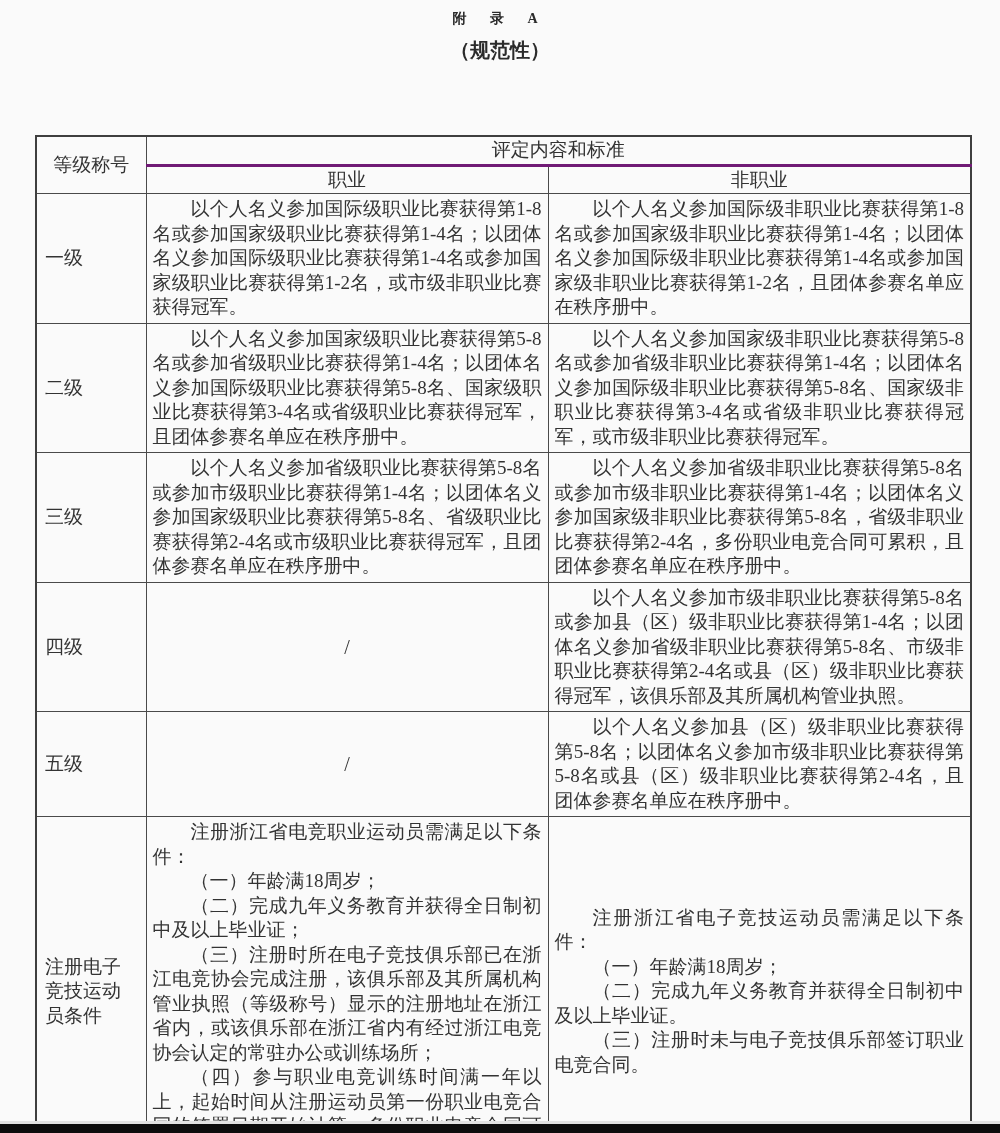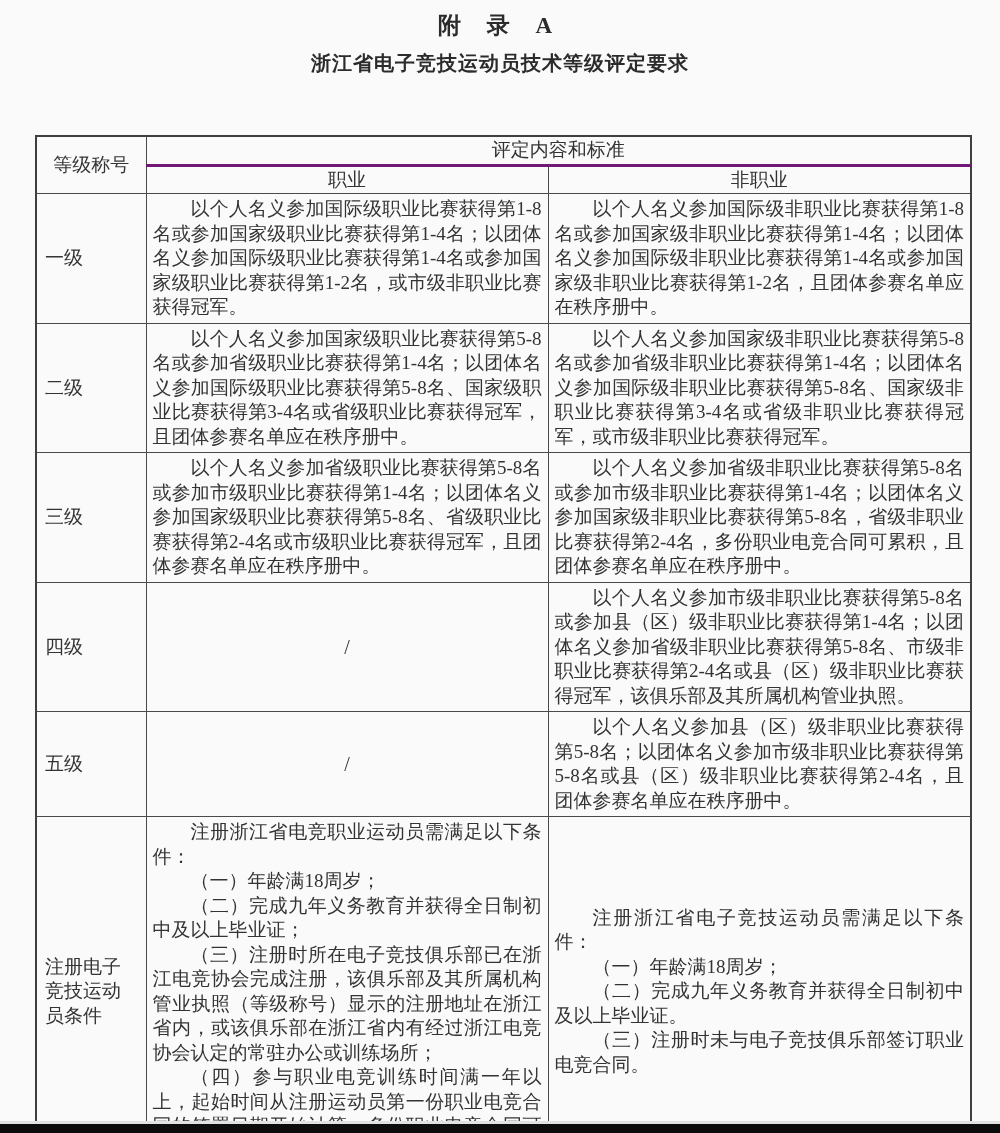--- a/index.html
+++ b/index.html
@@ -8,21 +8,21 @@
     background: #fafafa;
     font-family: "Liberation Serif", "DejaVu Serif", serif;
     color: #2e2e2e;
     overflow: hidden;
     position: relative;
   }
   .page { position: absolute; inset: 0; }
 
   .titles { text-align: center; padding-top: 10px; }
   .title-1 {
-    font-size: 23px; font-weight: bold; letter-spacing: 10px; color: #2b2b2b;
+    font-size: 14px; font-weight: bold; letter-spacing: 10px; color: #2b2b2b;
   }
   .title-2 {
     font-size: 20px; font-weight: bold; margin-top: 9px; color: #2b2b2b;
   }
   .title-3 {
     font-size: 20px; font-weight: bold; margin-top: 9px; letter-spacing: 1px; color: #2b2b2b;
   }
 
   table.grade-table {
     position: absolute; left: 35px; top: 135px;
@@ -69,21 +69,21 @@
     background: #e2e2e2;
   }
 </style>
 </head>
 <body>
 
 <div class="page">
 
   <div class="titles">
     <div class="title-1">附 录 A</div>
-    <div class="title-3">浙江省电子竞技运动员技术等级评定要求</div>
+    <div class="title-2">（规范性）</div>
   </div>
 
   <table class="grade-table">
     <colgroup>
       <col style="width:110px">
       <col style="width:402px">
       <col style="width:423px">
     </colgroup>
     <tbody>
       <tr style="height:26px">

